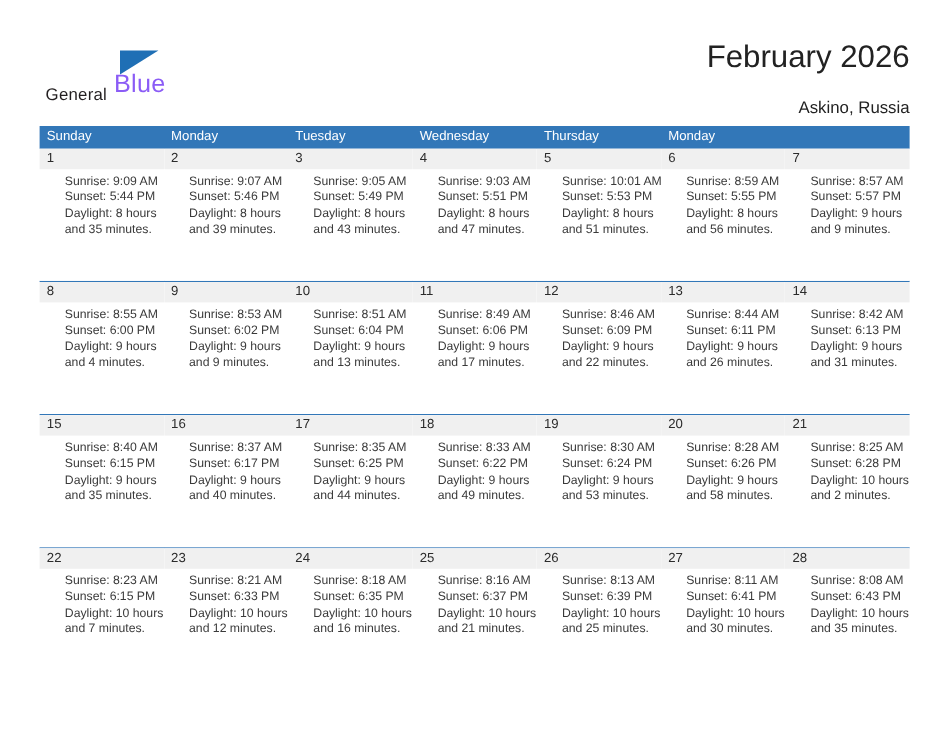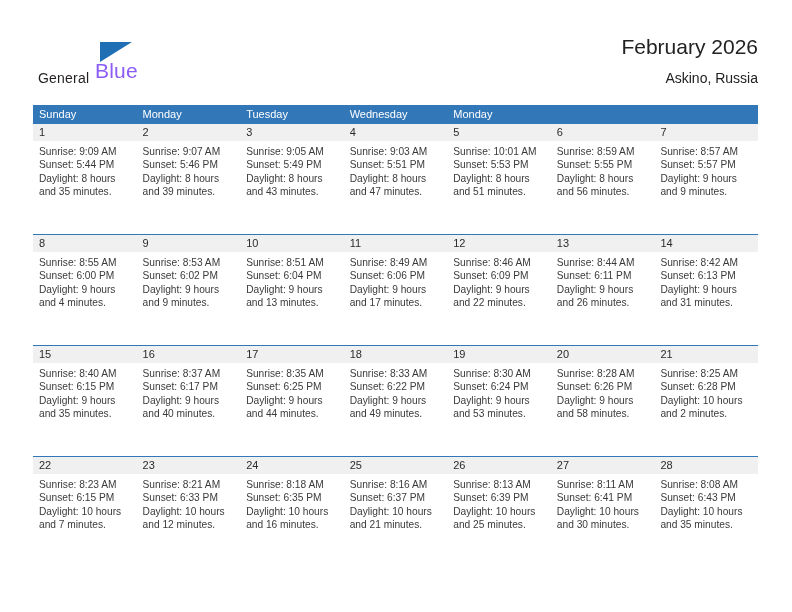--- a/index.html
+++ b/index.html
@@ -64,31 +64,31 @@
     color: #8b5cf6;
     font-family: Liberation Sans, sans-serif;
   }
   .title-block {
     position: absolute;
     right: 0;
     top: 0;
     text-align: right;
   }
   .cal-title {
-    font-size: 21px;
+    font-size: 26px;
     color: #222222;
     line-height: 34px;
     white-space: nowrap;
   }
   .cal-subtitle {
     font-size: 14px;
     color: #222222;
     line-height: 20px;
     white-space: nowrap;
-    margin-top: 4px;
+    margin-top: 15px;
   }
 
   
   .calendar {
     position: absolute;
     left: 33px;
     top: 105px;
     width: 725px;
   }
   .dow-row {
@@ -131,20 +131,21 @@
     height: 17px;
   }
   .daynum {
     font-size: 11px;
     line-height: 17px;
     color: #2b2b2b;
     padding-left: 6px;
   }
   .cellbody {
     padding: 4px 6px 0 6px;
+    margin-left: 15px;
   }
   .cellline {
     font-size: 10.2px;
     line-height: 13.3px;
     color: #3a3a3a;
     white-space: nowrap;
   }
 </style>
 </head>
 <body>
@@ -166,20 +167,21 @@
 
   </div>
 
   <div class="calendar">
 
     <div class="dow-row">
       <div class="dow">Sunday</div>
       <div class="dow">Monday</div>
       <div class="dow">Tuesday</div>
       <div class="dow">Wednesday</div>
+      <div class="dow">Thursday</div>
       <div class="dow">Monday</div>
     </div>
 
     <div class="week">
       <div class="week-inner">
         <div class="daycell">
           <div class="daynum-band">
               <div class="daynum">1</div>
             </div>
           <div class="cellbody">

